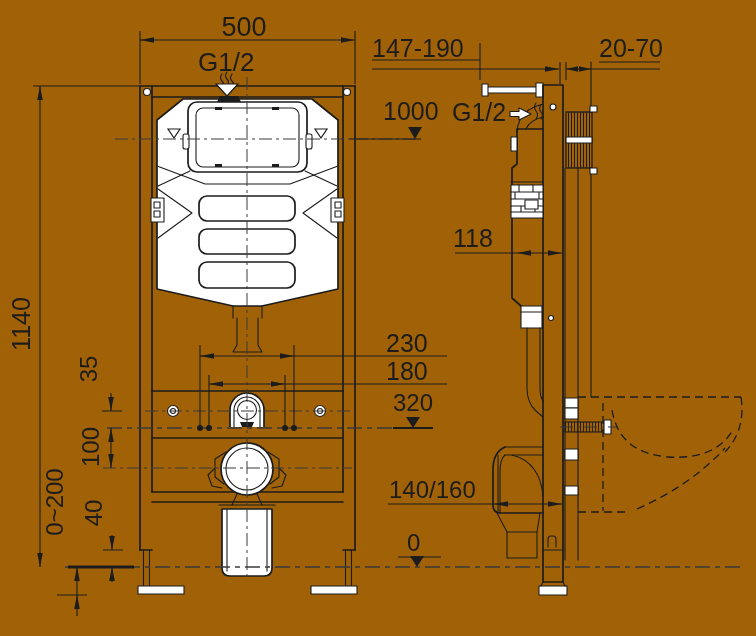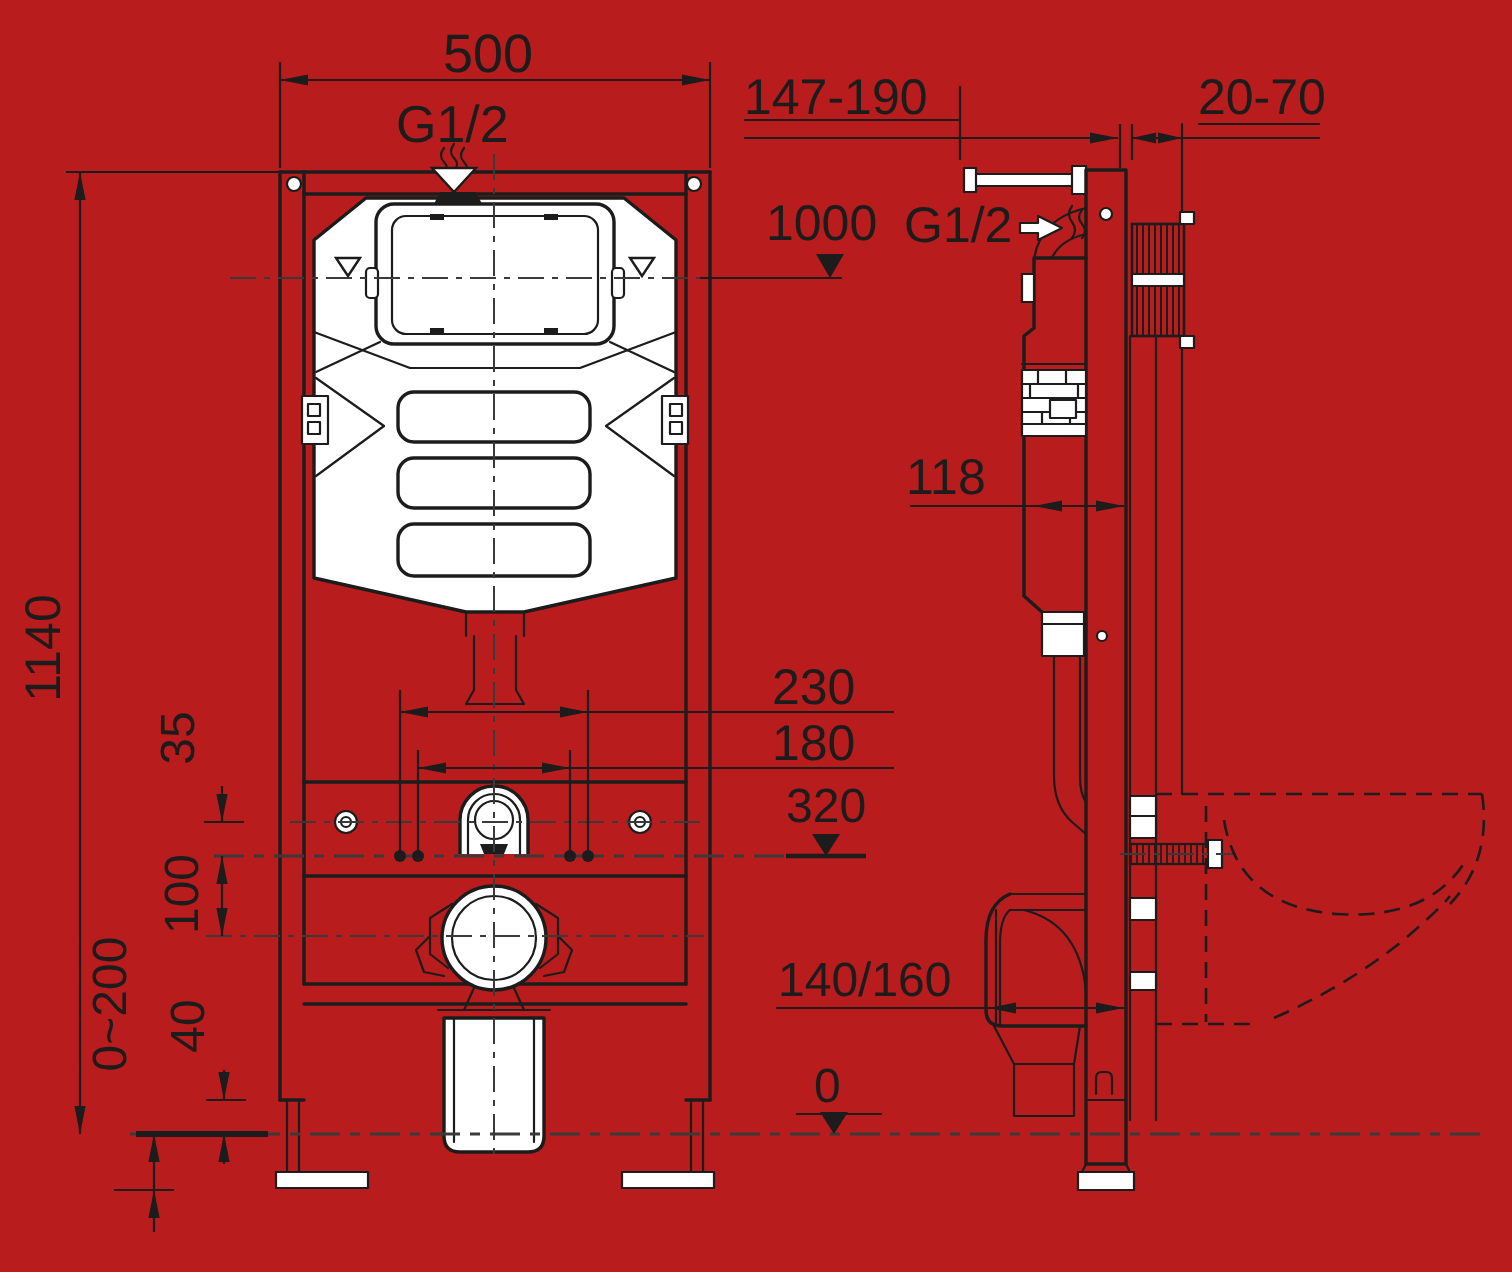--- a/index.html
+++ b/index.html
@@ -1,16 +1,16 @@
 <!DOCTYPE html>
 <html><head>
 <meta charset="utf-8">
 <style>
   html,body{margin:0;padding:0;background:#e8e8e8;}
-  #stage{width:756px;height:636px;background:#b91c1c;position:relative;overflow:hidden;
+  #stage{width:756px;height:636px;background:#a16207;position:relative;overflow:hidden;
          font-family:"Liberation Sans", sans-serif;}
   svg{display:block;}
   text{font-family:"Liberation Sans", sans-serif;fill:#1c1c1c;}
   .dim-text{font-size:25px;}
   .dim-text-sm{font-size:23px;}
   .outline{stroke:#1c1c1c;fill:none;stroke-width:1.7;stroke-linejoin:round;stroke-linecap:round;}
   .outline-thin{stroke:#1c1c1c;fill:none;stroke-width:1.1;stroke-linejoin:round;stroke-linecap:round;}
   .whitefill{fill:#ffffff;stroke:#1c1c1c;stroke-width:1.7;stroke-linejoin:round;}
   .whitefill-thin{fill:#ffffff;stroke:#1c1c1c;stroke-width:1.1;stroke-linejoin:round;}
   .dimline{stroke:#1c1c1c;fill:none;stroke-width:1.1;}

